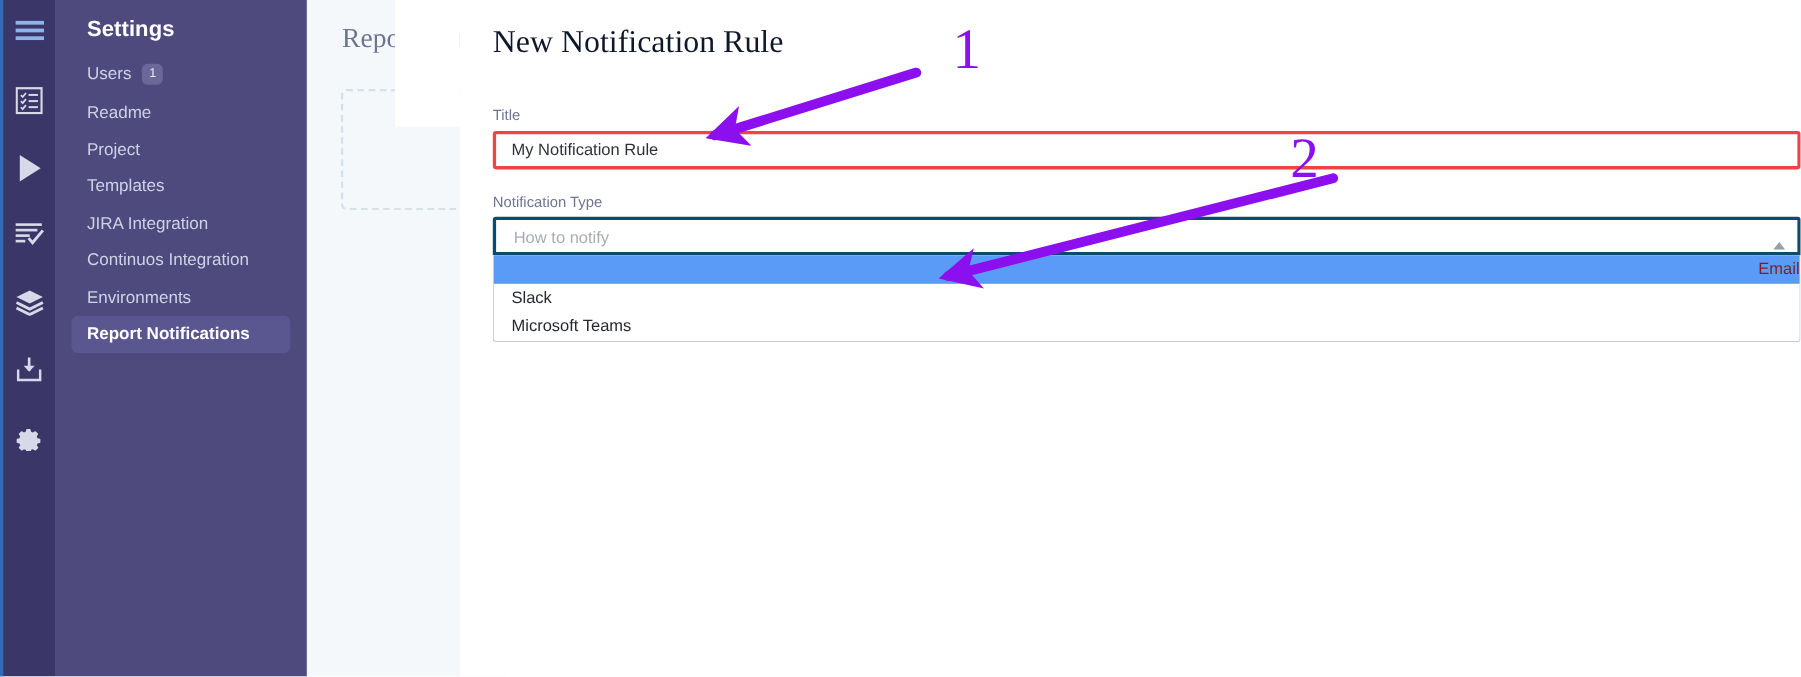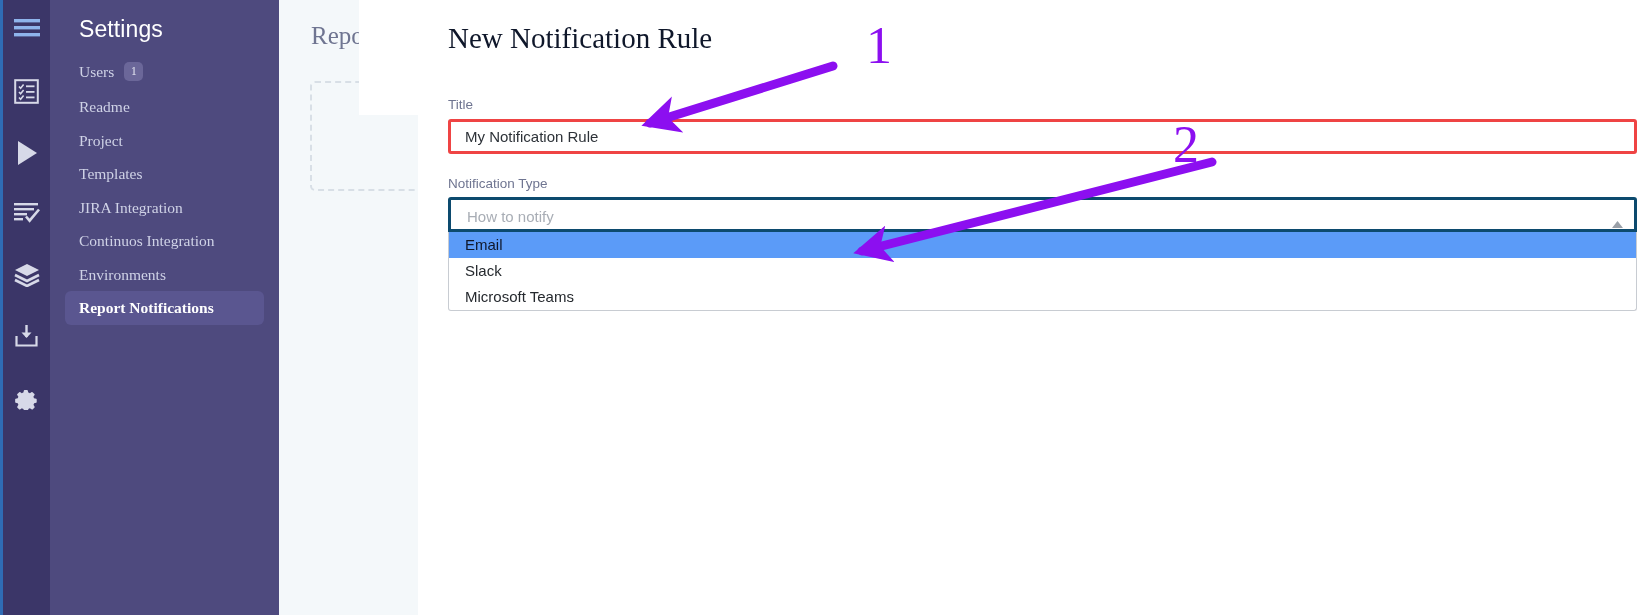--- a/index.html
+++ b/index.html
@@ -24,24 +24,24 @@
   #rail-layers{ margin-top:12px; }
   #rail-import{ margin-top:10px; }
   #rail-settings{ margin-top:12px; }
 
   
   #sidebar{
     position:absolute; left:50px; top:0; width:229px; height:615px;
     background:#4e4a7e;
   }
   #sidebar-title{
-    color:#ffffff; font-size:23px; font-weight:normal;
+    color:#ffffff; font-size:20px; font-weight:bold;
     padding:16px 0 0 29px; letter-spacing:.1px;
   }
-  #sidebar-nav{ margin-top:10px;font-family:Liberation Serif, serif; }
+  #sidebar-nav{ margin-top:10px; }
   .nav-item{
     display:flex; align-items:center; gap:10px;
     margin:0 15px; padding:9px 14px; border-radius:6px;
     color:#cfd2e6; font-size:15.5px; line-height:1;
     white-space:nowrap;
   }
   .nav-item.active{ background:#5a5690; color:#ffffff; font-weight:bold; }
   .nav-badge{
     display:inline-flex; align-items:center; justify-content:center;
     min-width:19px; height:19px; padding:0 5px; border-radius:5px;
@@ -115,21 +115,21 @@
   }
   #select-menu{
     position:absolute; left:30px; top:232px; width:1189px;
     background:#ffffff; border:1px solid #c8ccd2; border-top:none;
     border-radius:0 0 3px 3px;
   }
   .select-option{
     height:26px; line-height:26px; padding:0 0 0 16px;
     font-size:15px; color:#25292e;
   }
-  .select-option.selected{ background:#5b9bf8; color:#0f172a; }
+  .select-option.selected{ background:#5b9bf8; color:#7f1d1d;text-align:right; }
 
   
   #annotations{ position:absolute; left:0; top:0; width:1637px; height:615px;
                 pointer-events:none; }
   .annot-num{
     position:absolute; font-family:"Liberation Serif", serif;
     font-size:52px; color:#8c0ff0; line-height:1;
   }
   #annot-num-1{ left:866px; top:20px; }
   #annot-num-2{ left:1173px; top:119px; }

